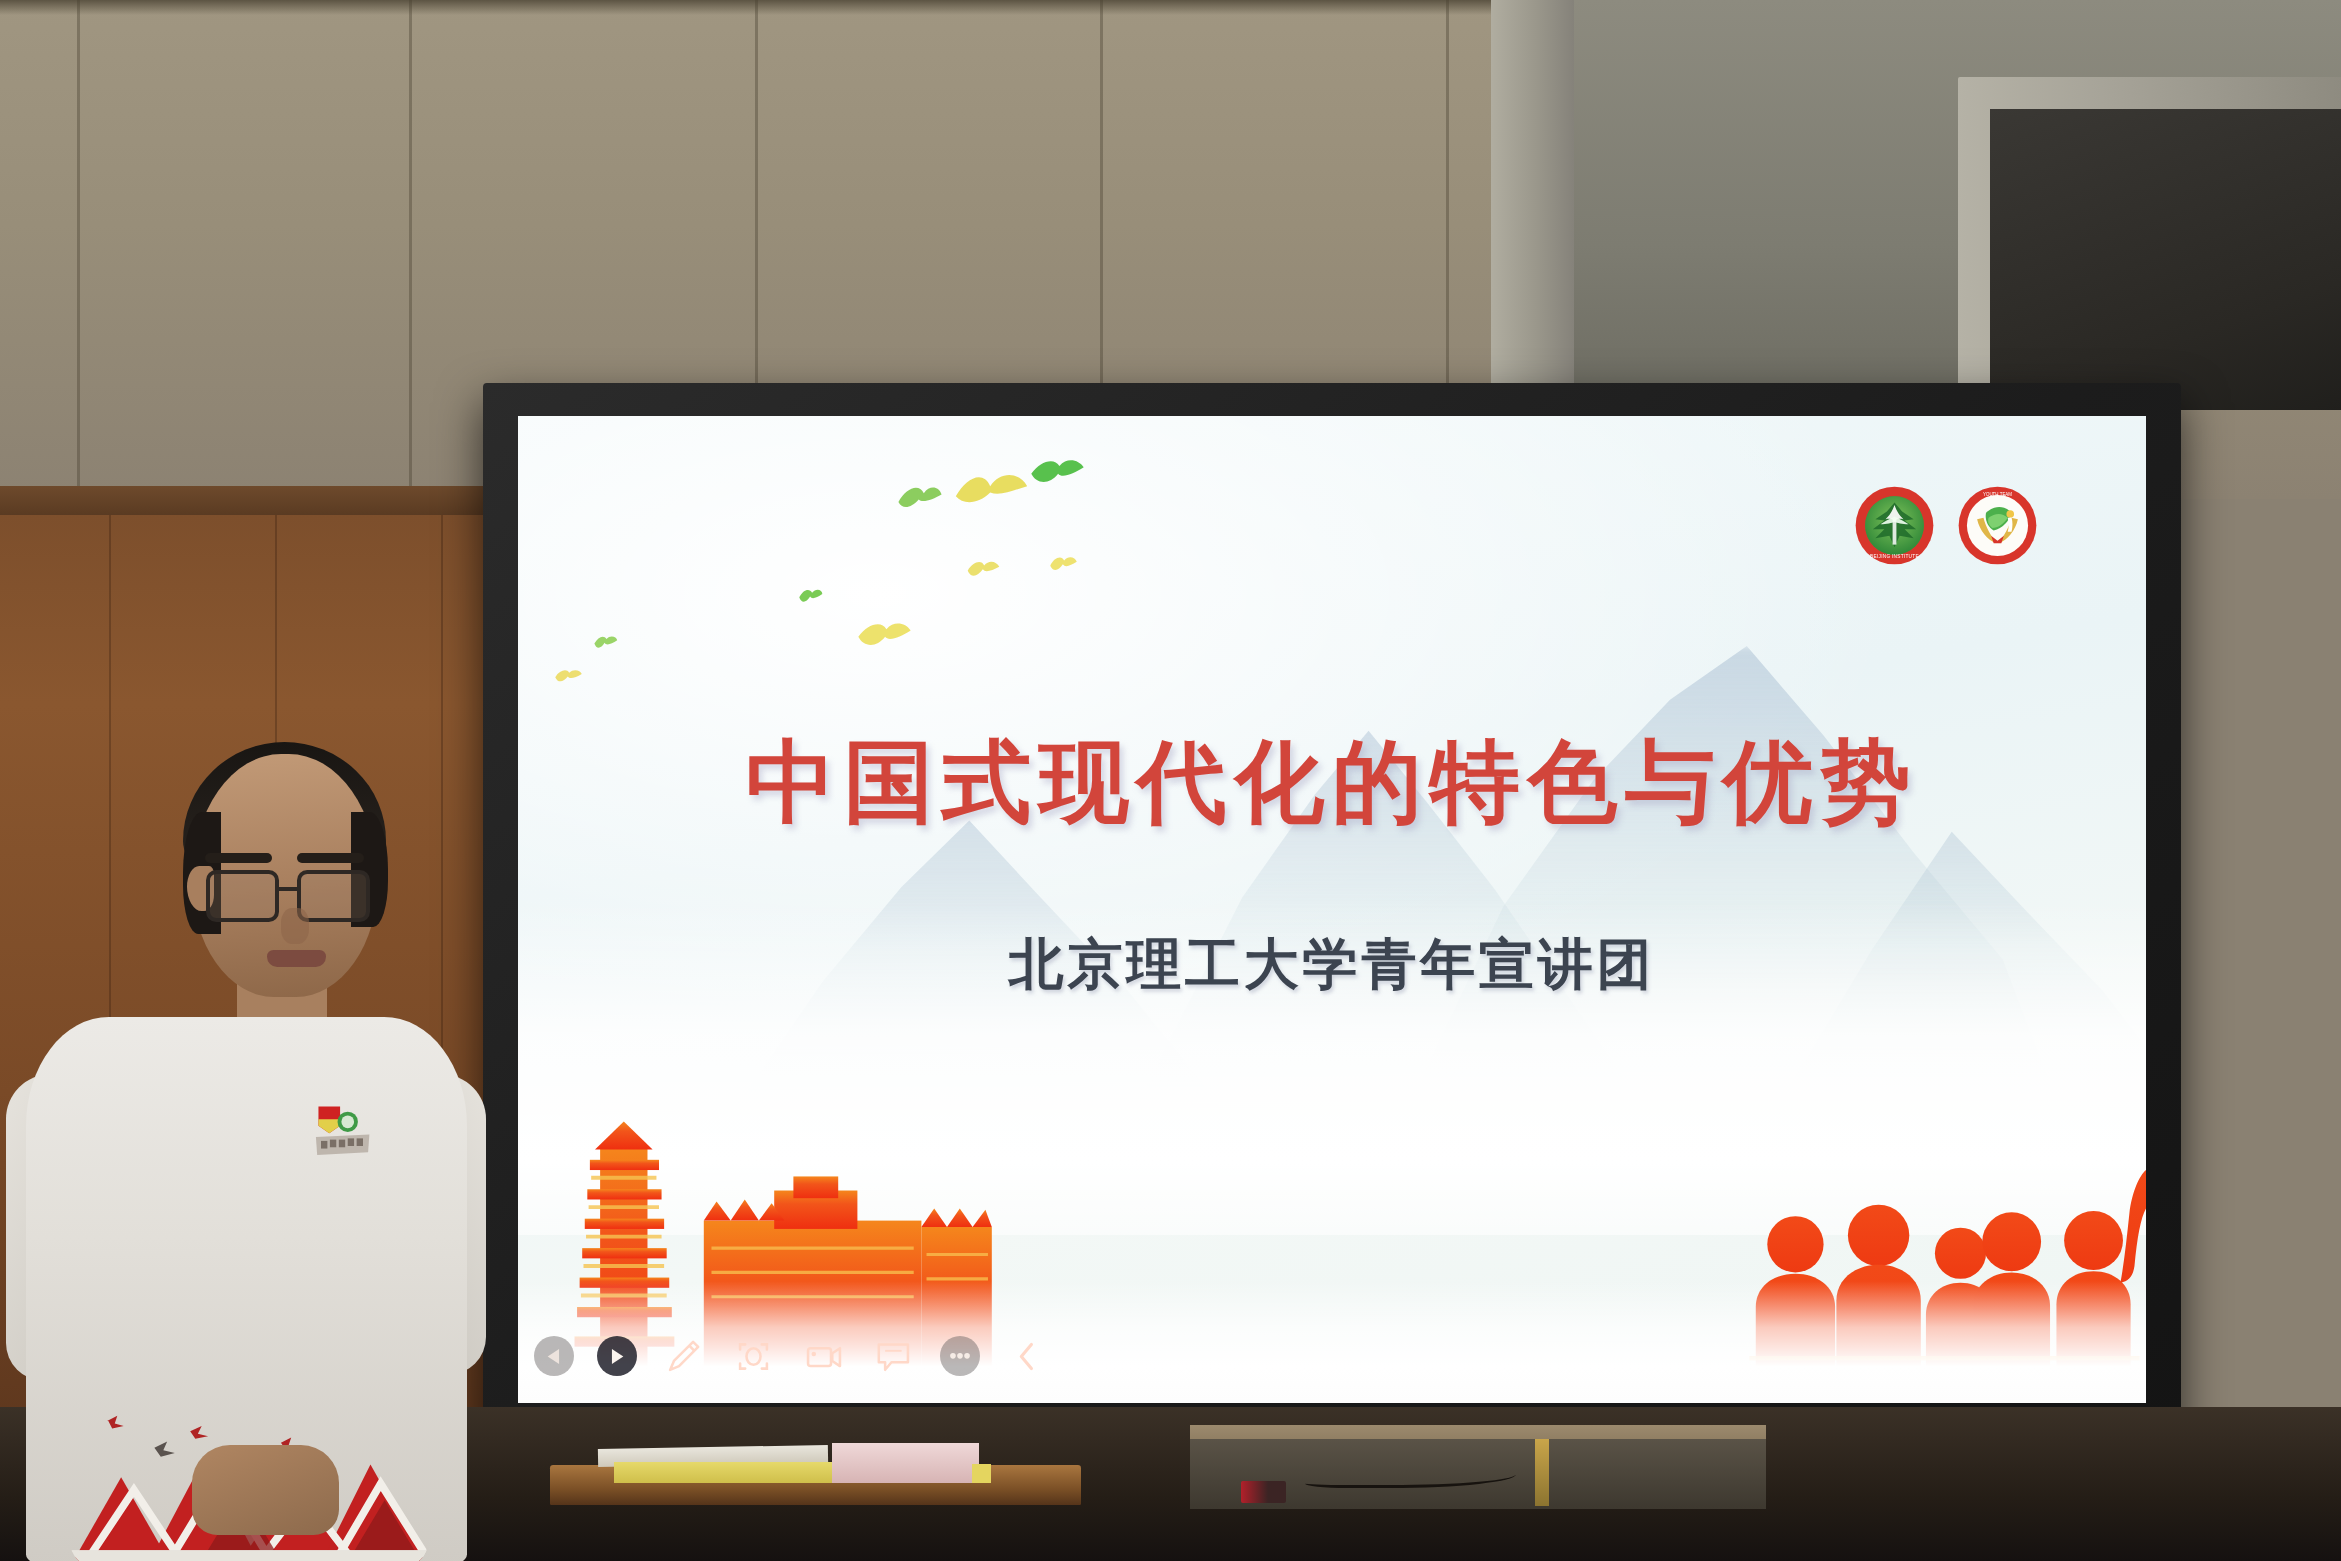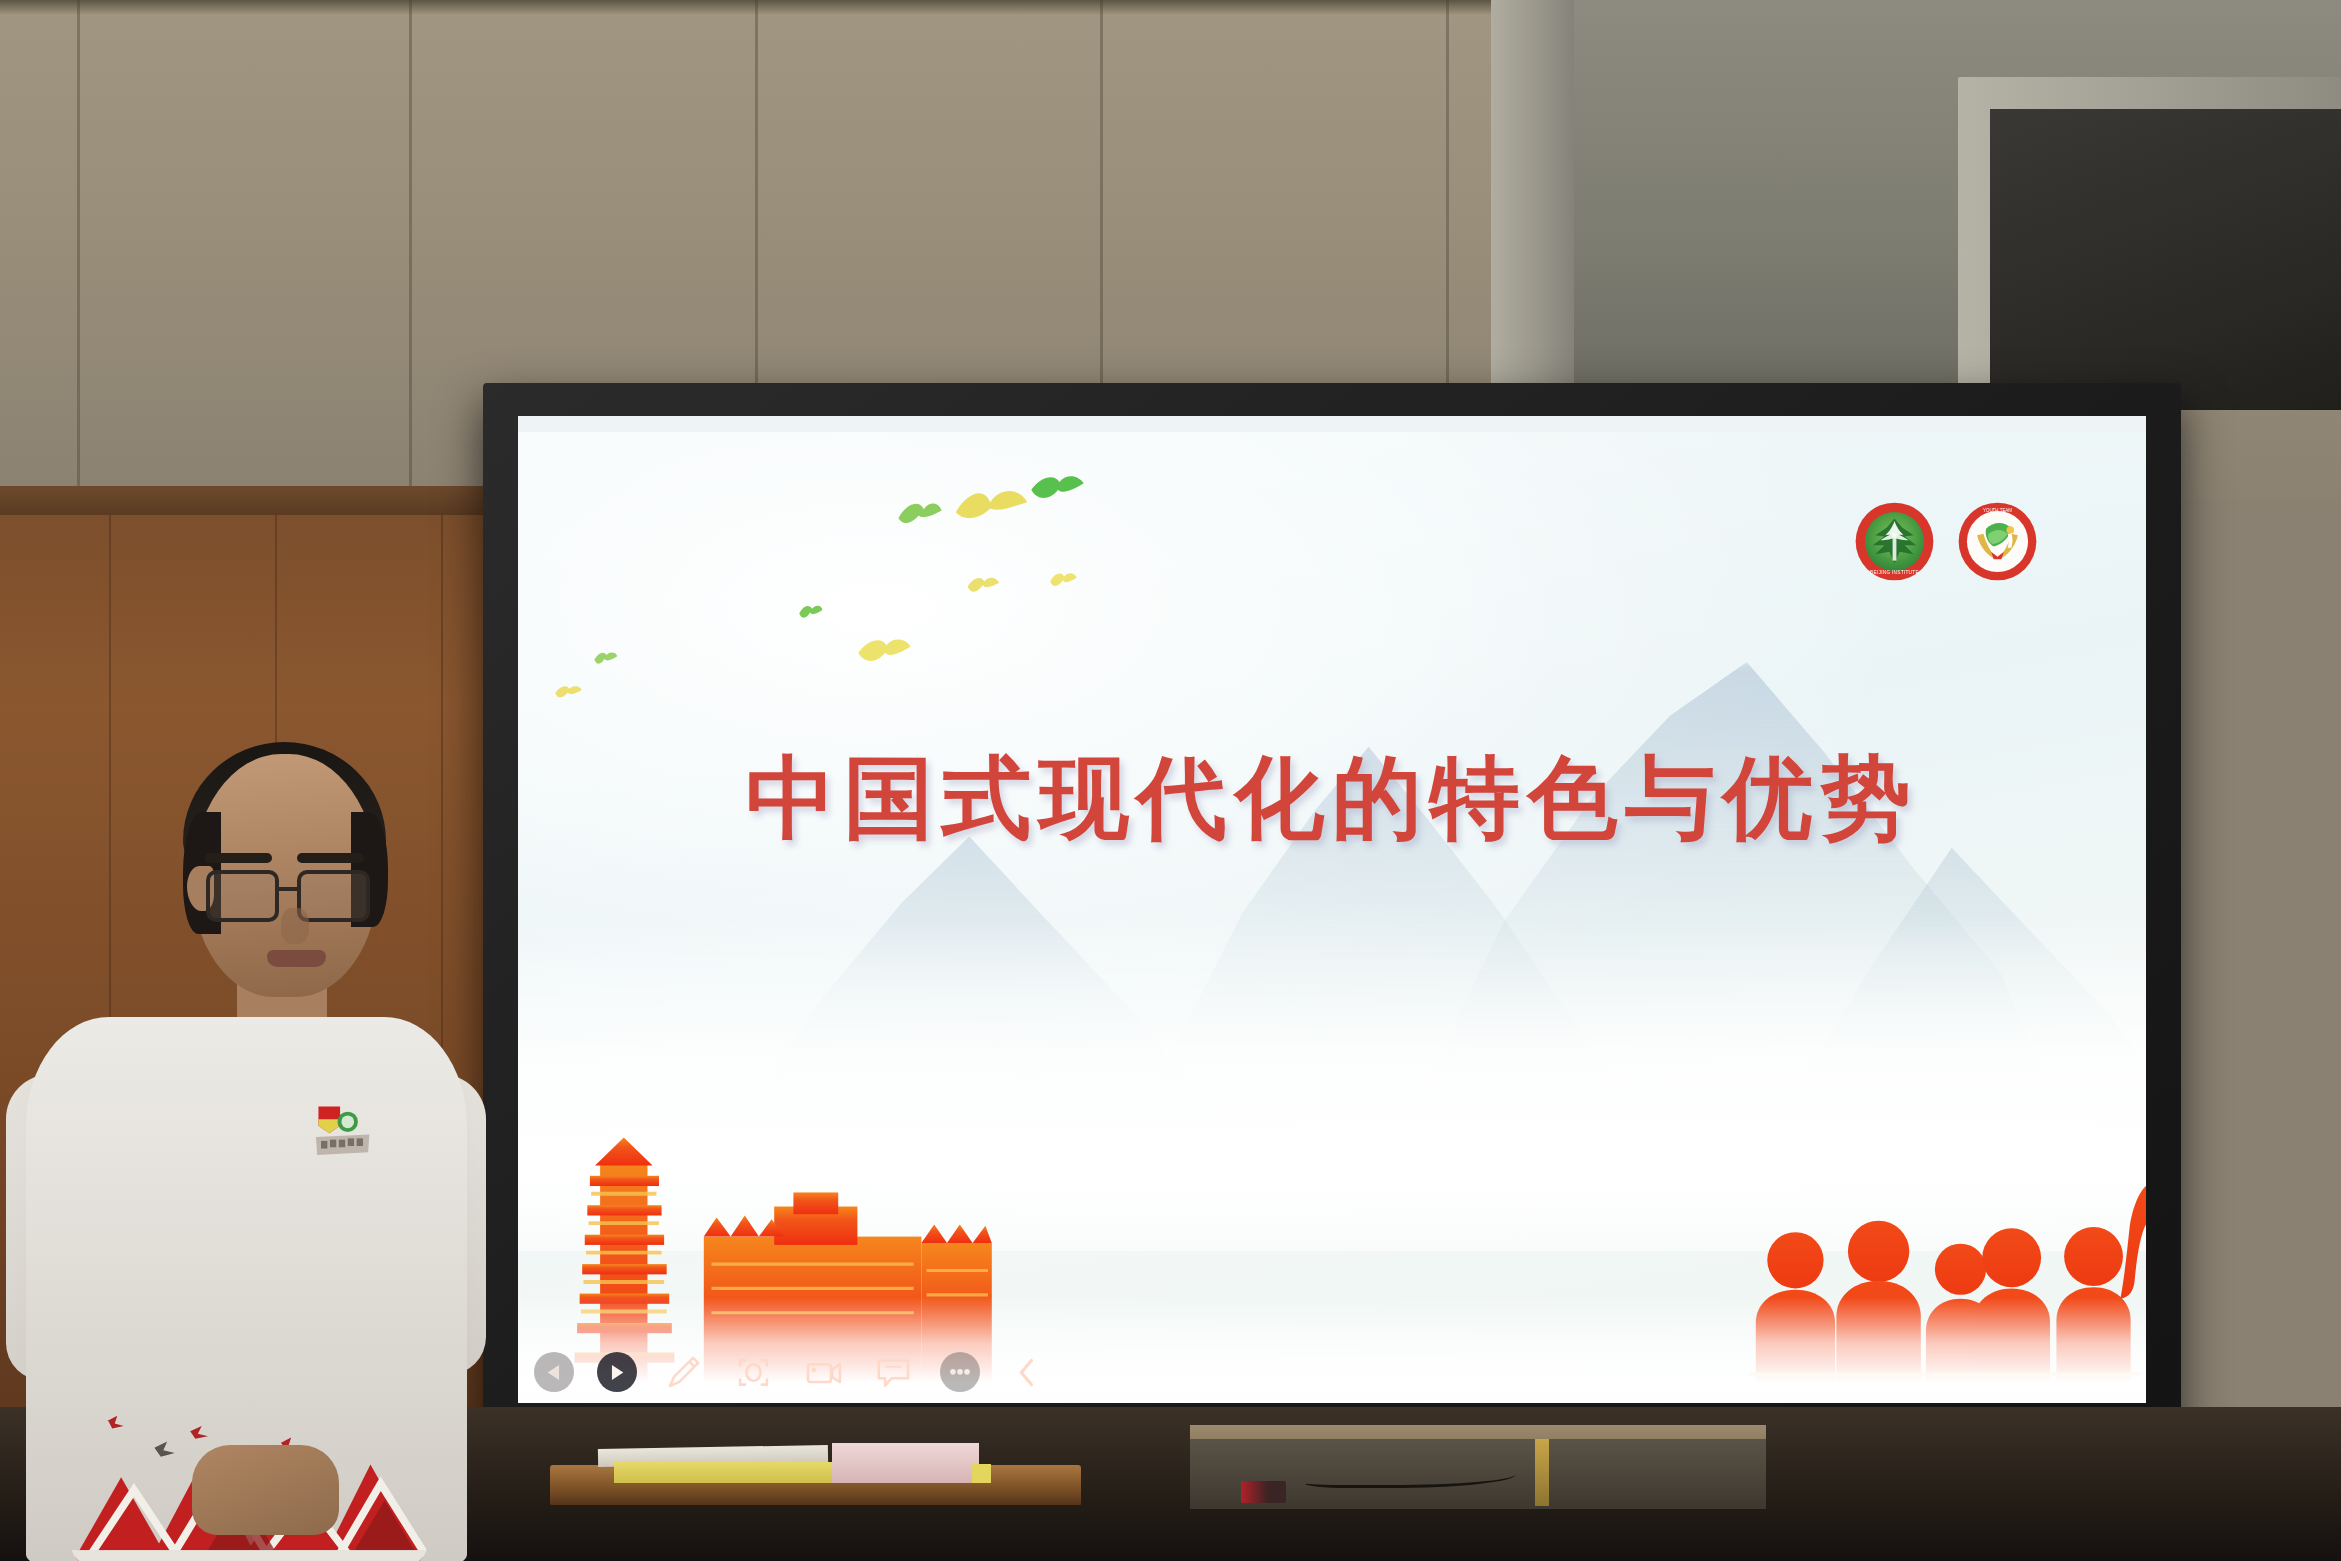--- a/index.html
+++ b/index.html
@@ -133,21 +133,21 @@
     position: absolute; left: 1075px; top: 1471px; width: 90px; height: 90px;
     background: linear-gradient(180deg,#2a2a2a,#111);
   }
   .display-leg {
     position: absolute; top: 1471px; width: 22px; height: 90px;
     background: linear-gradient(180deg,#242424,#0e0e0e);
   }
 
   
   .slide {
-    position: absolute; left: 0; top: 16px; width: 1628px; height: 987px;
+    position: absolute; left: 0; top: 0; width: 1628px; height: 987px;
     background:
       radial-gradient(ellipse 90% 70% at 22% 18%, #ffffff 0%, rgba(255,255,255,0) 70%),
       linear-gradient(170deg, #f2f9fa 0%, #eaf4f6 38%, #f3f8f6 70%, #eef5f3 100%);
   }
   .mountain {
     position: absolute;
     background: linear-gradient(180deg, rgba(150,175,200,0.42) 0%, rgba(180,205,215,0.16) 55%, rgba(255,255,255,0) 100%);
     filter: blur(4.5px);
   }
   .mtn-a { left: 627px; top: 275px; width: 486px; height: 397px;
@@ -435,20 +435,21 @@
               <path d="M48 50 C58 42 70 42 78 50 C72 60 62 66 54 66 C48 62 46 56 48 50Z" fill="#7ed070"></path>
               <circle cx="82" cy="44" r="6" fill="#f1c646"></circle>
               <path d="M78 50 C80 58 80 66 78 72 L84 72 C86 64 86 56 84 50Z" fill="#ffffff"></path>
               <path d="M52 78 L62 86 L72 78 L68 90 L56 90Z" fill="#d8352b"></path>
               <text x="62" y="16" font-size="7" fill="#ffffff" text-anchor="middle" font-family="Liberation Sans, sans-serif">YOUTH TEAM</text>
             </svg>
           </div>
         </div>
 
         <div class="slide-title" data-name="slide-title">中国式现代化的特色与优势</div>
+        <div class="slide-sub1" data-name="slide-subtitle">北京理工大学青年宣讲团</div>
 
         <div class="deco-left" data-name="pagoda-buildings-silhouette">
           <svg viewBox="0 0 700 500" width="448" height="320">
             <defs>
               <linearGradient id="redg" x1="0" y1="0" x2="0" y2="1">
                 <stop offset="0%" stop-color="#f5861c"></stop>
                 <stop offset="35%" stop-color="#f2551a"></stop>
                 <stop offset="100%" stop-color="#ef2f10"></stop>
               </linearGradient>
             </defs>

